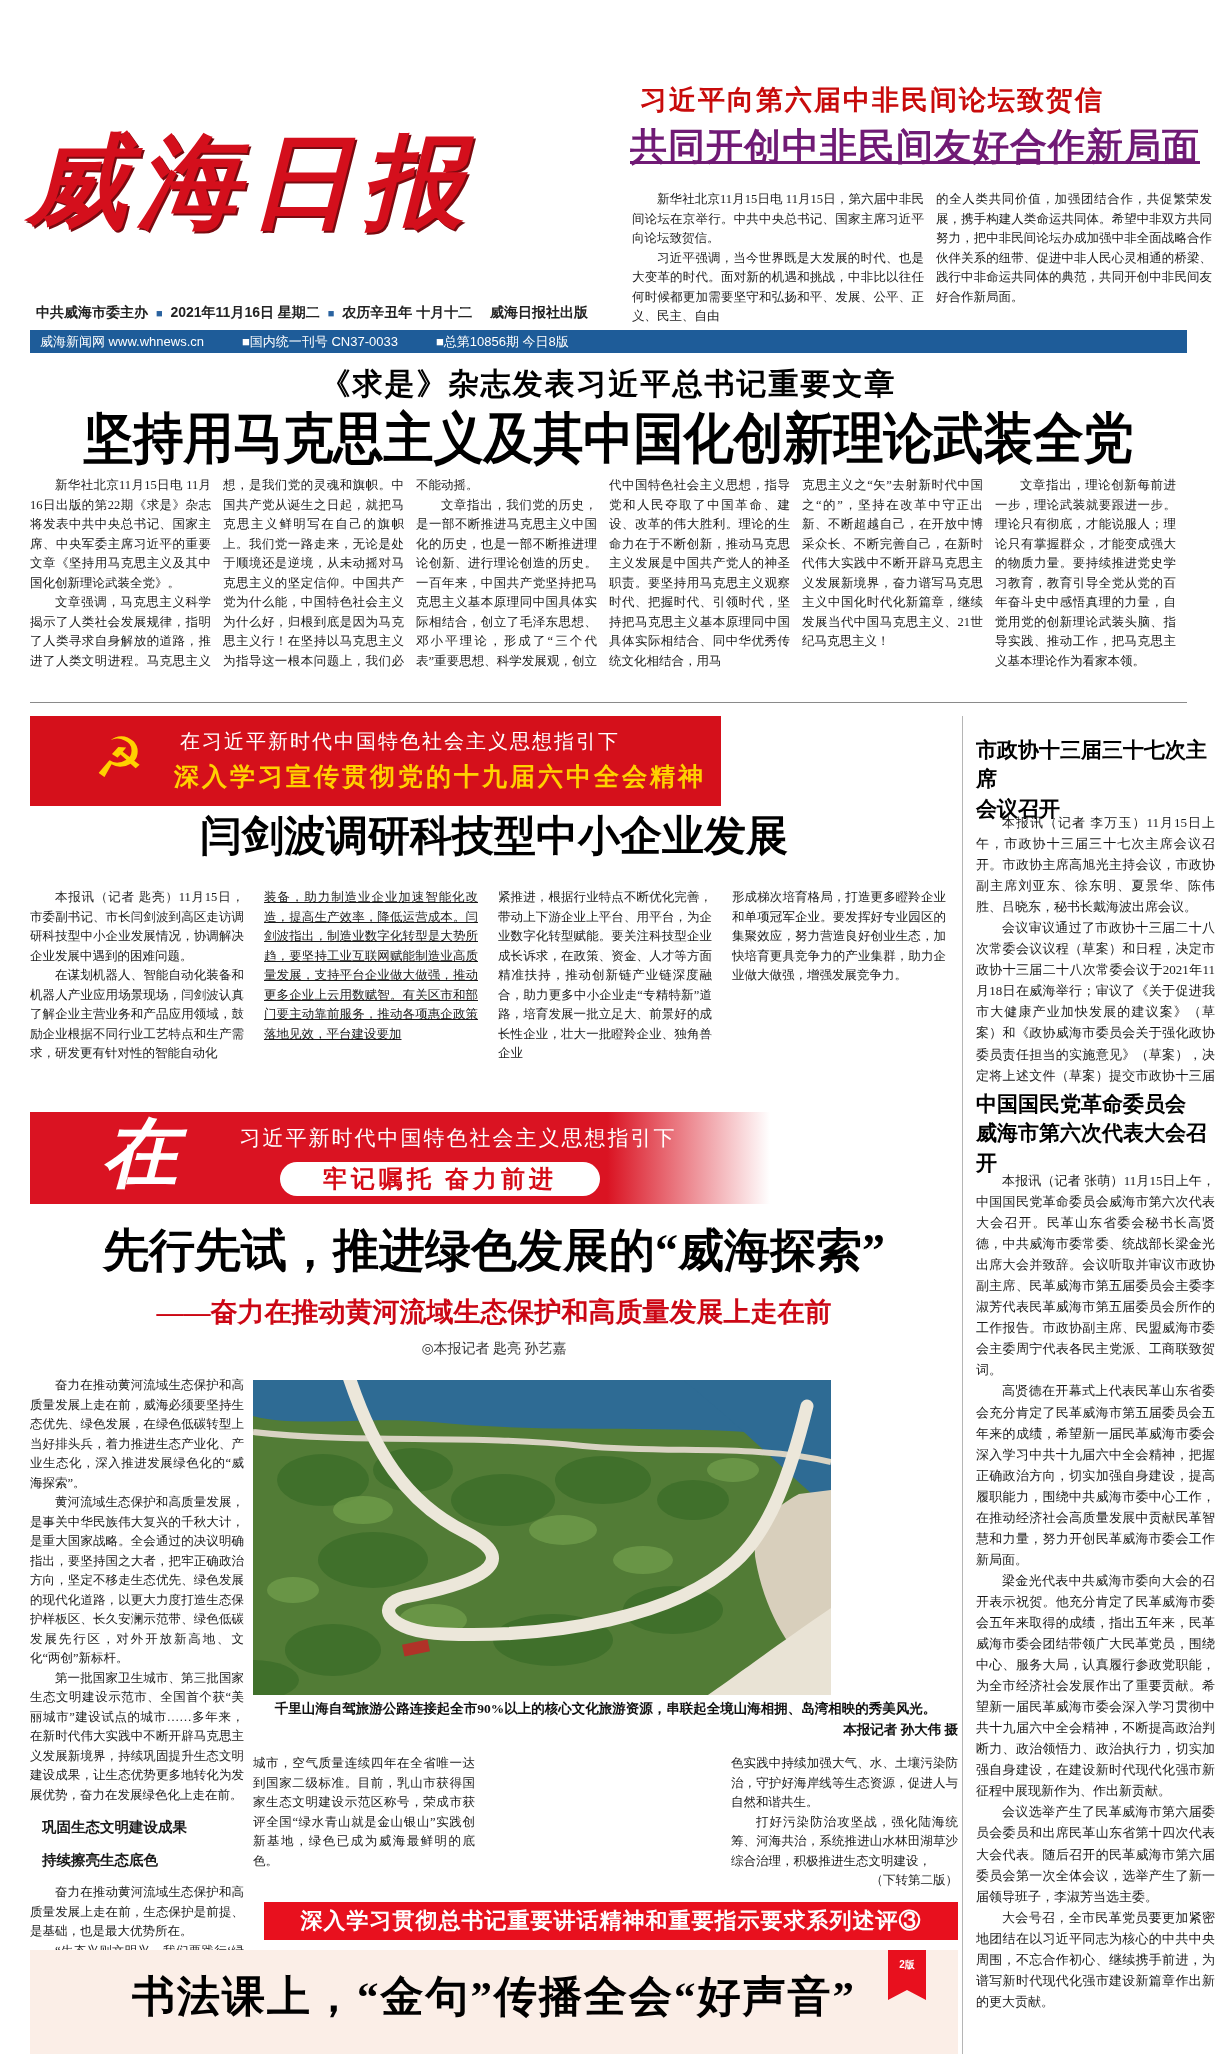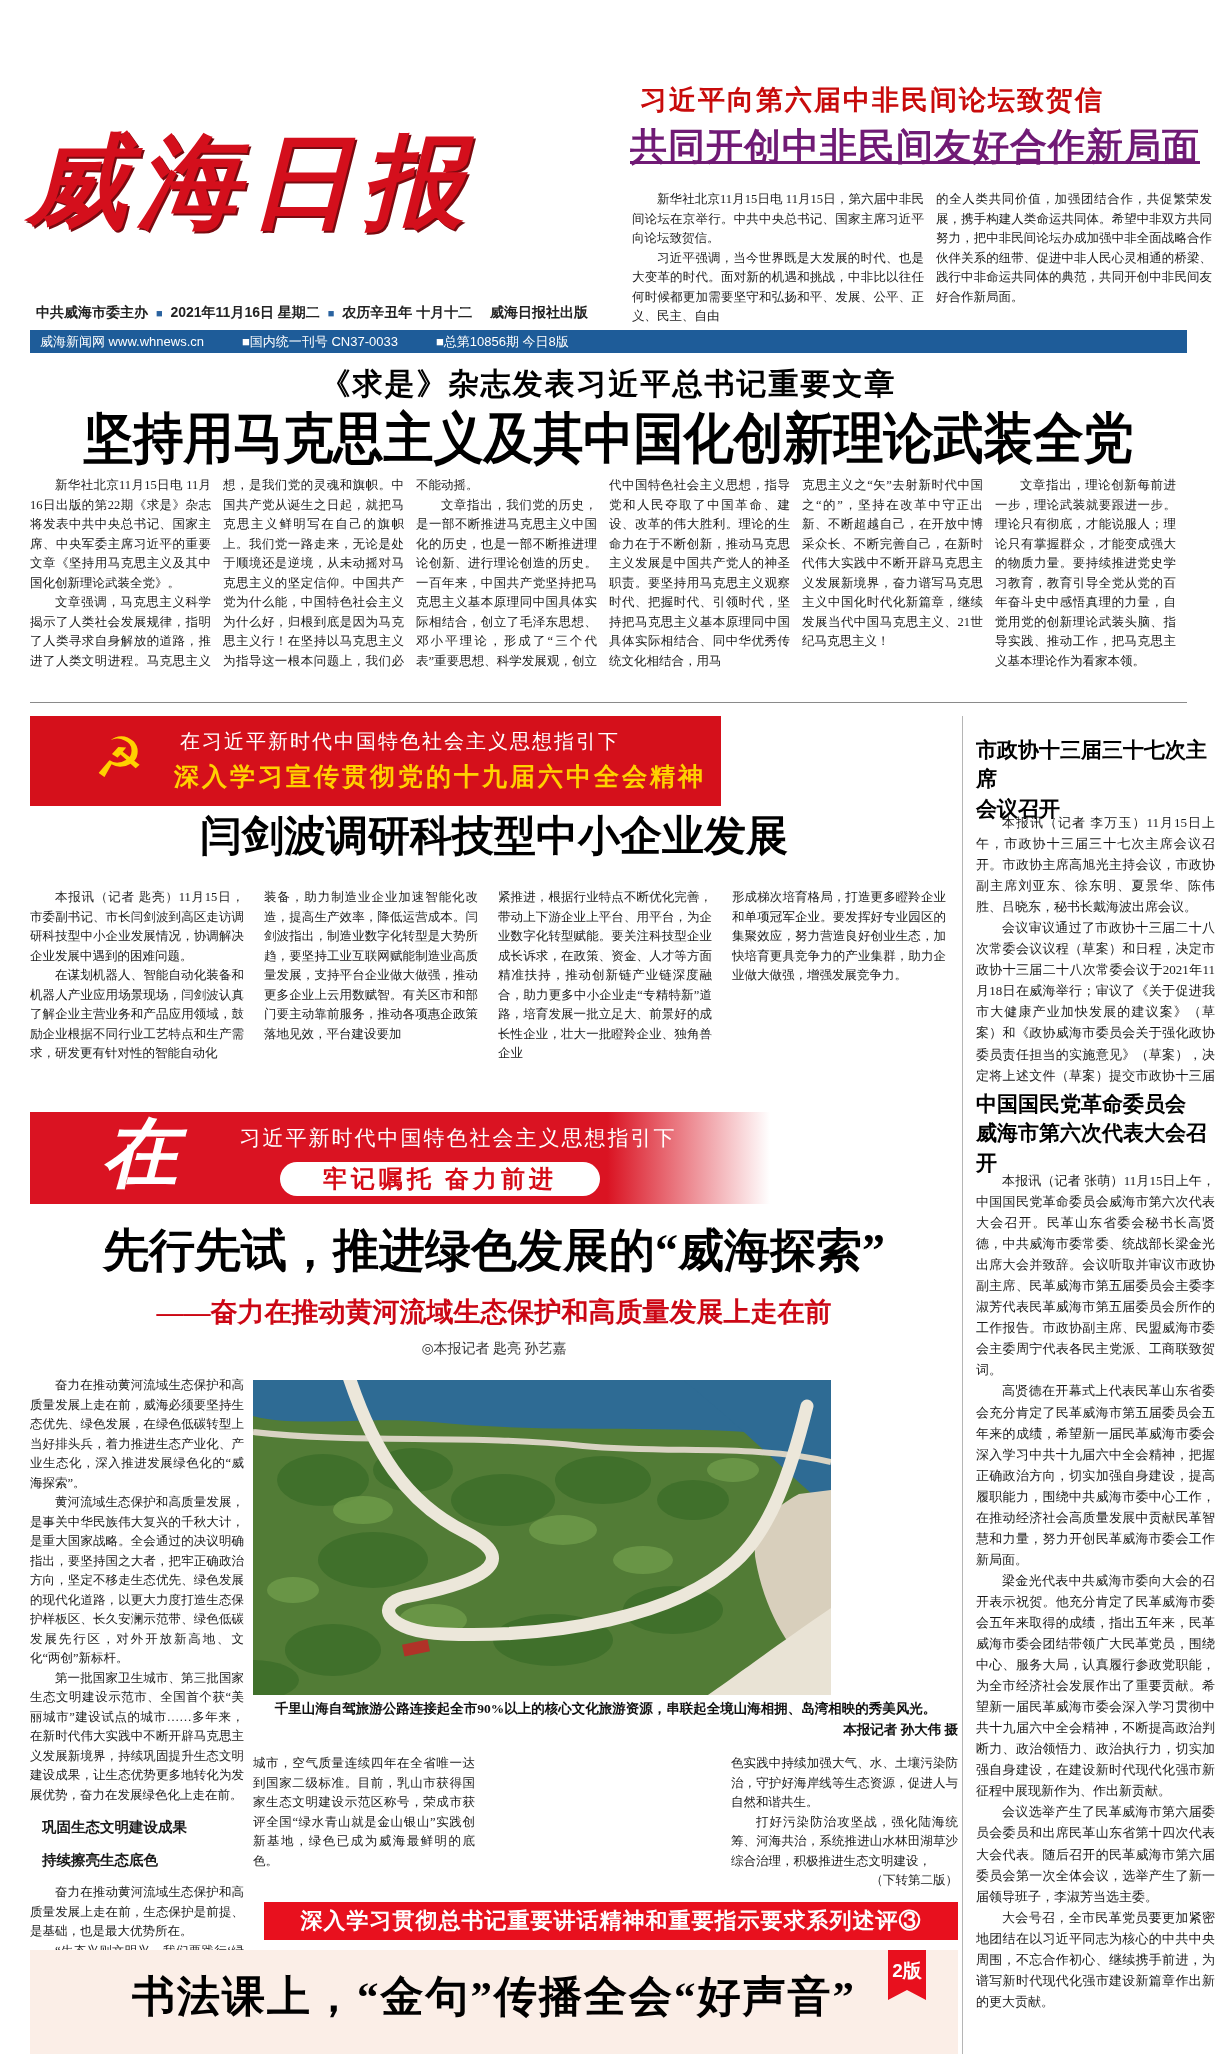--- a/index.html
+++ b/index.html
@@ -49,21 +49,21 @@
   .subhead p{text-indent:0;font-weight:bold;font-size:14.5px;line-height:1.45;margin:12px;}
   .subhead{margin:8px 0 6px;}
   .caption{left:253px;top:1700px;width:705px;font-size:13.5px;font-weight:bold;color:#111;text-align:center;}
   .credit{left:253px;top:1721px;width:705px;font-size:13.5px;font-weight:bold;color:#111;text-align:right;}
   .jump{left:812px;top:1872px;width:146px;font-size:12.5px;text-align:right;color:#1a1a1a;}
   
   .series{left:264px;top:1902px;width:694px;height:38px;background:#e8101e;color:#fff;display:flex;
           align-items:center;justify-content:center;font-size:22px;font-weight:900;letter-spacing:1px;}
   .bottombox{left:30px;top:1950px;width:928px;height:104px;background:#fbeee7;}
   .callig-headline{left:30px;top:1968px;width:928px;text-align:center;font-size:43px;font-weight:900;color:#000;letter-spacing:2px;}
-  .ribbon{left:888px;top:1950px;width:38px;height:50px;background:#e8101e;color:#fff;font-size:19px;font-weight:bold;
+  .ribbon{left:888px;top:1950px;width:38px;height:50px;background:#e8101e;color:#fff;font-size:10px;font-weight:bold;
           font-family:"Liberation Sans","DejaVu Sans",sans-serif;text-align:center;padding-top:8px;box-sizing:border-box;
           clip-path:polygon(0 0,100% 0,100% 100%,50% 80%,0 100%);}
   
   .sb-hl{left:976px;width:239px;font-size:21px;font-weight:900;line-height:1.4;color:#000;}
   .sb-body{left:976px;width:239px;font-size:13px;line-height:1.62;}
   .photo-frame{left:253px;top:1380px;width:578px;height:315px;overflow:hidden;}
 </style>
 </head>
 <body>
 
@@ -125,21 +125,21 @@
   <div class="abs banner1">
     <span class="emblem">☭</span>
     <div class="l1">在习近平新时代中国特色社会主义思想指引下</div>
     <div class="l2">深入学习宣传贯彻党的十九届六中全会精神</div>
   </div>
   <div class="abs yan-headline">闫剑波调研科技型中小企业发展</div>
   <div class="abs bodytext" style="left:30px;top:888px;width:214px;height:214px;">
       <p>本报讯（记者 匙亮）11月15日，市委副书记、市长闫剑波到高区走访调研科技型中小企业发展情况，协调解决企业发展中遇到的困难问题。</p>
       <p>在谋划机器人、智能自动化装备和机器人产业应用场景现场，闫剑波认真了解企业主营业务和产品应用领域，鼓励企业根据不同行业工艺特点和生产需求，研发更有针对性的智能自动化</p>
     </div>
-  <div class="abs bodytext cont" style="left:264px;top:888px;width:214px;height:214px;">
+  <div class="abs bodytext cont" style="left:264px;top:888px;width:214px;height:214px;text-decoration:underline;">
       <p>装备，助力制造业企业加速智能化改造，提高生产效率，降低运营成本。闫剑波指出，制造业数字化转型是大势所趋，要坚持工业互联网赋能制造业高质量发展，支持平台企业做大做强，推动更多企业上云用数赋智。有关区市和部门要主动靠前服务，推动各项惠企政策落地见效，平台建设要加</p>
     </div>
   <div class="abs bodytext cont" style="left:498px;top:888px;width:214px;height:214px;">
       <p>紧推进，根据行业特点不断优化完善，带动上下游企业上平台、用平台，为企业数字化转型赋能。要关注科技型企业成长诉求，在政策、资金、人才等方面精准扶持，推动创新链产业链深度融合，助力更多中小企业走“专精特新”道路，培育发展一批立足大、前景好的成长性企业，壮大一批瞪羚企业、独角兽企业</p>
     </div>
   <div class="abs bodytext cont" style="left:732px;top:888px;width:214px;height:214px;">
       <p>形成梯次培育格局，打造更多瞪羚企业和单项冠军企业。要发挥好专业园区的集聚效应，努力营造良好创业生态，加快培育更具竞争力的产业集群，助力企业做大做强，增强发展竞争力。</p>
     </div>
 
   <div class="abs banner2">

